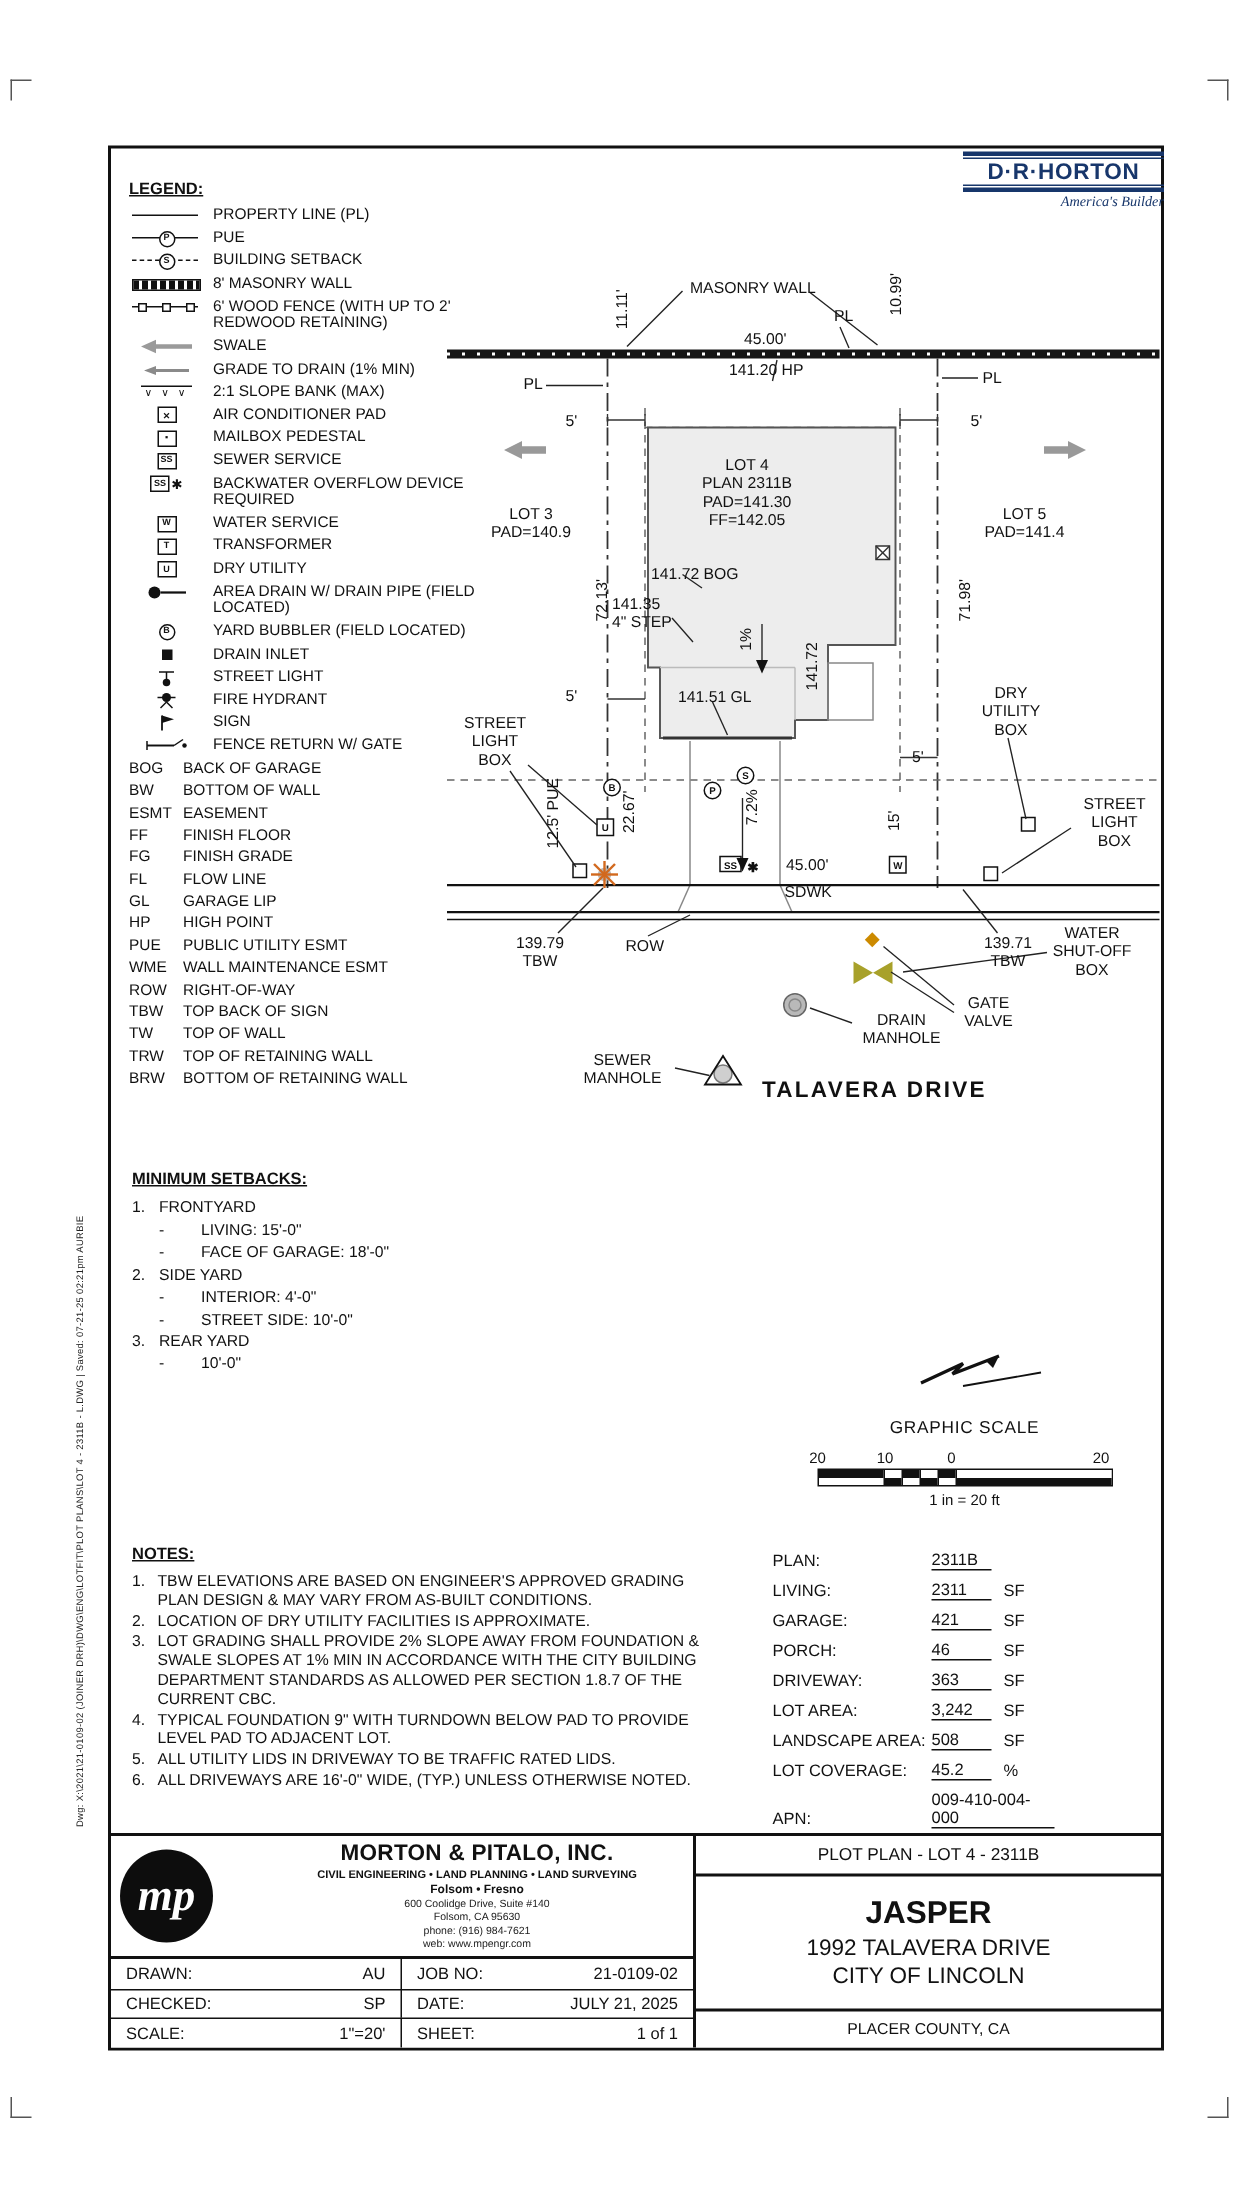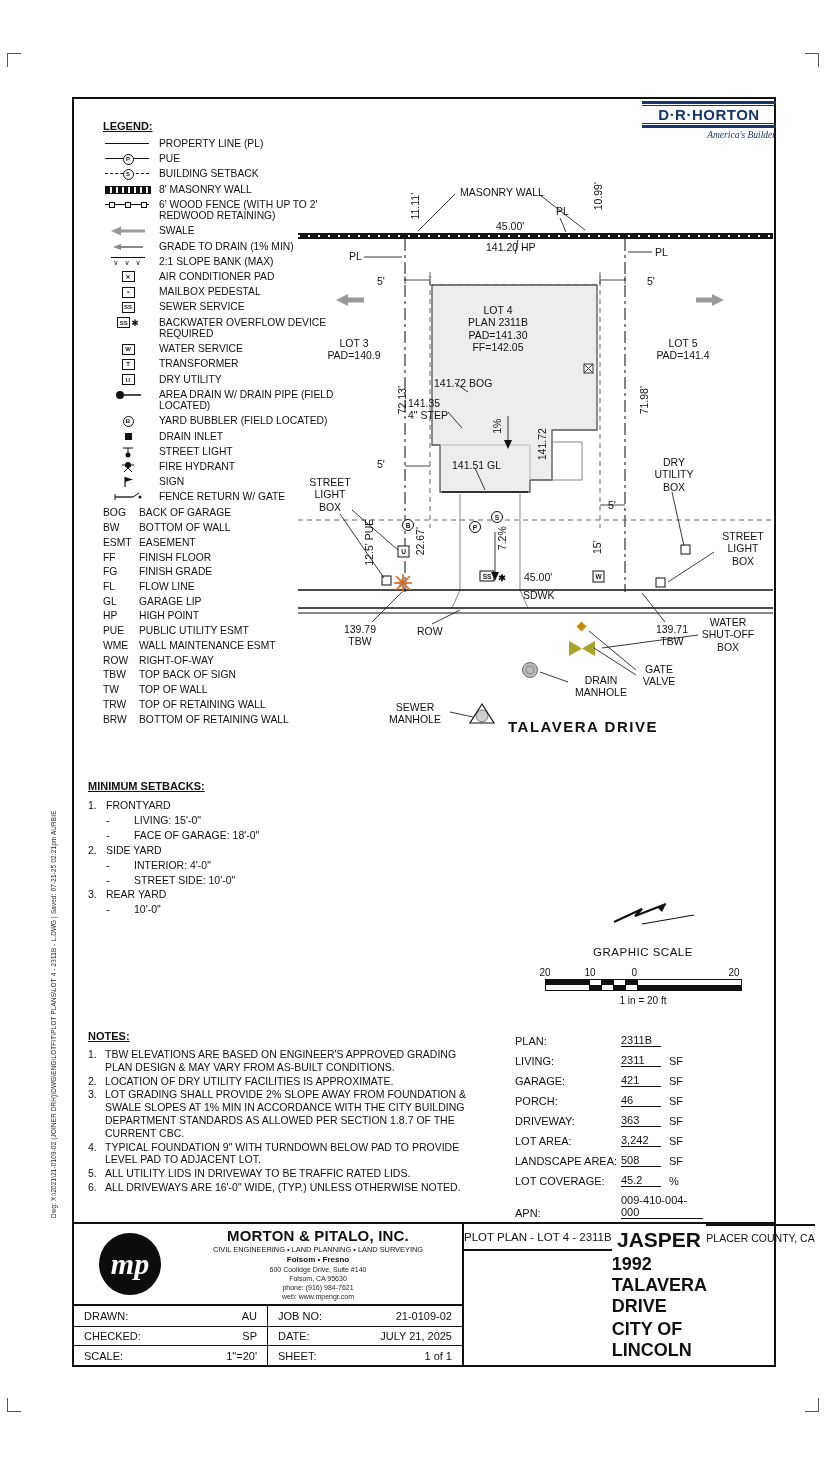--- a/index.html
+++ b/index.html
@@ -16,21 +16,21 @@
   
   .drh{position:absolute;left:642px;top:101px;width:134px;color:#17366b}
   .drh-name{border-top:3px solid #17366b;border-bottom:3px solid #17366b;position:relative;
             font-weight:bold;font-size:15px;text-align:center;letter-spacing:.5px;padding:2px 0}
   .drh-name::before{content:"";position:absolute;left:0;right:0;top:1px;border-top:1px solid #17366b}
   .drh-name::after{content:"";position:absolute;left:0;right:0;bottom:1px;border-bottom:1px solid #17366b}
   .drh-tag{font-style:italic;font-size:9.5px;text-align:right;margin-top:2px;
            font-family:"Liberation Serif",serif}
 
   
-  .legend{position:absolute;left:103px;top:120px;width:232px}
+  .legend{position:absolute;left:86px;top:120px;width:232px}
   .sec-title{font-size:11px;font-weight:bold;text-decoration:underline;margin-bottom:6px}
   .lrow{display:flex;align-items:flex-start;margin-bottom:3.2px;min-height:12px}
   .lsym{width:50px;flex:none;position:relative;height:12px;display:flex;align-items:center;justify-content:center}
   .llab{font-size:10.3px;line-height:1.14;padding-left:6px}
   .hline{position:absolute;left:2px;right:4px;top:5px;border-top:1.7px solid #111}
   .hline.thin{border-top:1px solid #111}
   .hline.dash{border-top:1.6px dashed #111}
   .cletter{position:relative;z-index:1;background:#fff;border:1px solid #111;border-radius:50%;
            width:9px;height:9px;font-size:6px;display:flex;align-items:center;justify-content:center;font-weight:bold}
   .bletter{position:relative;z-index:1;background:#fff;border:1px solid #111;min-width:9px;height:9px;
@@ -98,40 +98,40 @@
 
   
   .sidebar-text{position:absolute;left:50px;top:808px;height:410px;writing-mode:vertical-rl;
     transform:rotate(180deg);font-size:6.3px;color:#222;letter-spacing:.2px;white-space:nowrap}
 
   
   .tb{position:absolute;left:74px;top:1222px;width:700px;height:143px;border-top:2px solid #111;
       display:flex;background:#fff;box-sizing:border-box}
   .tb-left{width:390px;border-right:2px solid #111;display:flex;flex-direction:column;box-sizing:border-box}
   .tb-firm{flex:1;display:flex;align-items:center;border-bottom:2px solid #111;padding:3px 6px}
-  .mp-logo{width:100px;display:flex;justify-content:center}
+  .mp-logo{width:100px;display:flex;}
   .mp-circle{width:62px;height:62px;border-radius:50%;background:#0d0d0d;color:#fff;display:flex;
              align-items:center;justify-content:center;font-size:30px;font-weight:bold;font-style:italic;
              font-family:"Liberation Serif",serif}
   .firm-info{flex:1;text-align:center}
   .firm-name{font-size:15px;font-weight:bold;letter-spacing:.2px}
-  .firm-svc{font-size:7.4px;font-weight:normal;margin-top:1px}
+  .firm-svc{font-size:7.4px;font-weight:bold;margin-top:1px}
   .firm-cities{font-size:8px;margin:1px 0;font-weight:bold}
   .firm-addr{font-size:7px;color:#222;line-height:1.3}
   .tb-fields{height:62px;display:grid;grid-template-columns:1fr 1fr;grid-auto-rows:1fr}
   .tb-cell{display:flex;justify-content:space-between;align-items:center;padding:0 10px;font-size:11px;
            border-top:1px solid #111;box-sizing:border-box}
   .tb-cell:nth-child(odd){border-right:1px solid #111}
   .tb-cell:nth-child(-n+2){border-top:none}
-  .tb-right{flex:1;display:flex;}
+  .tb-right{flex:1;display:flex;flex-direction:column}
   .tb-ptitle{height:25px;border-bottom:2px solid #111;display:flex;align-items:center;justify-content:center;
              font-size:11.5px;flex:none}
   .tb-proj{flex:1;display:flex;flex-direction:column;align-items:center;justify-content:center;gap:2px}
   .tb-jasper{font-size:21px;font-weight:bold}
-  .tb-addr,.tb-city{font-size:18px;font-weight:bold}
+  .tb-addr,.tb-city{font-size:15px;font-weight:normal}
   .tb-county{height:24px;border-top:2px solid #111;display:flex;align-items:center;justify-content:center;
              font-size:10.5px;flex:none}
 </style>
 </head>
 <body>
 
 <div class="sheet">
   <div class="crop tl"></div>
   <div class="crop tr"></div>
   <div class="crop bl"></div>

